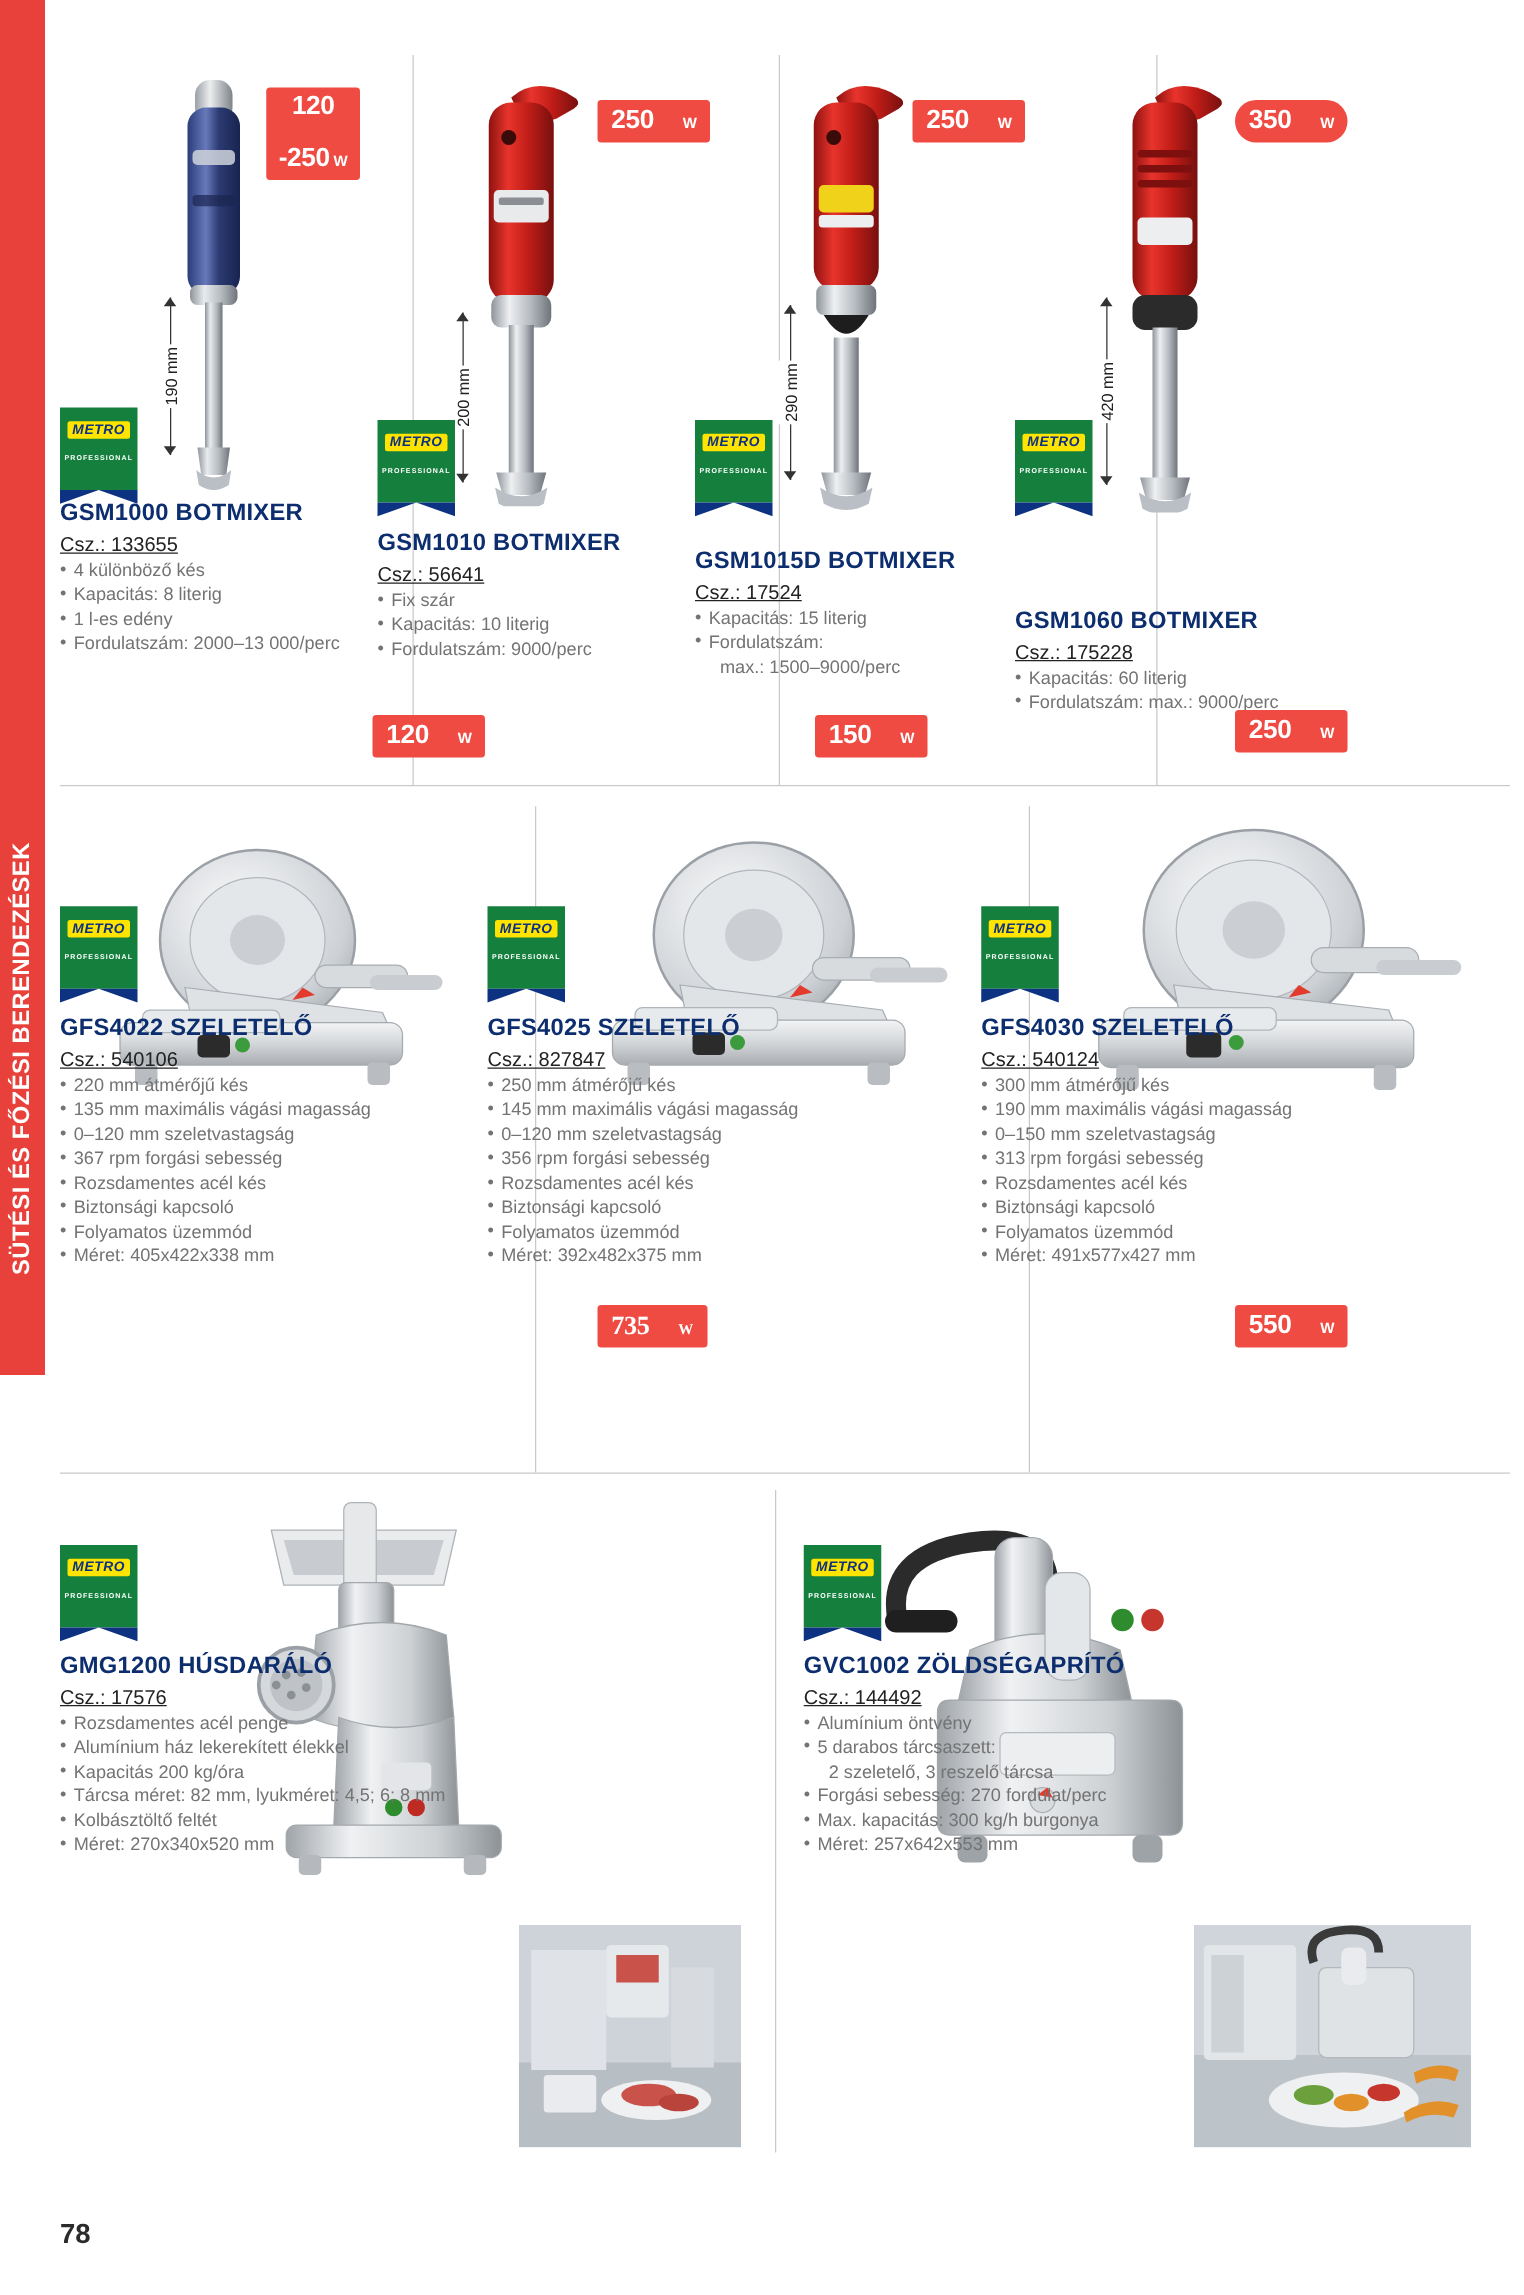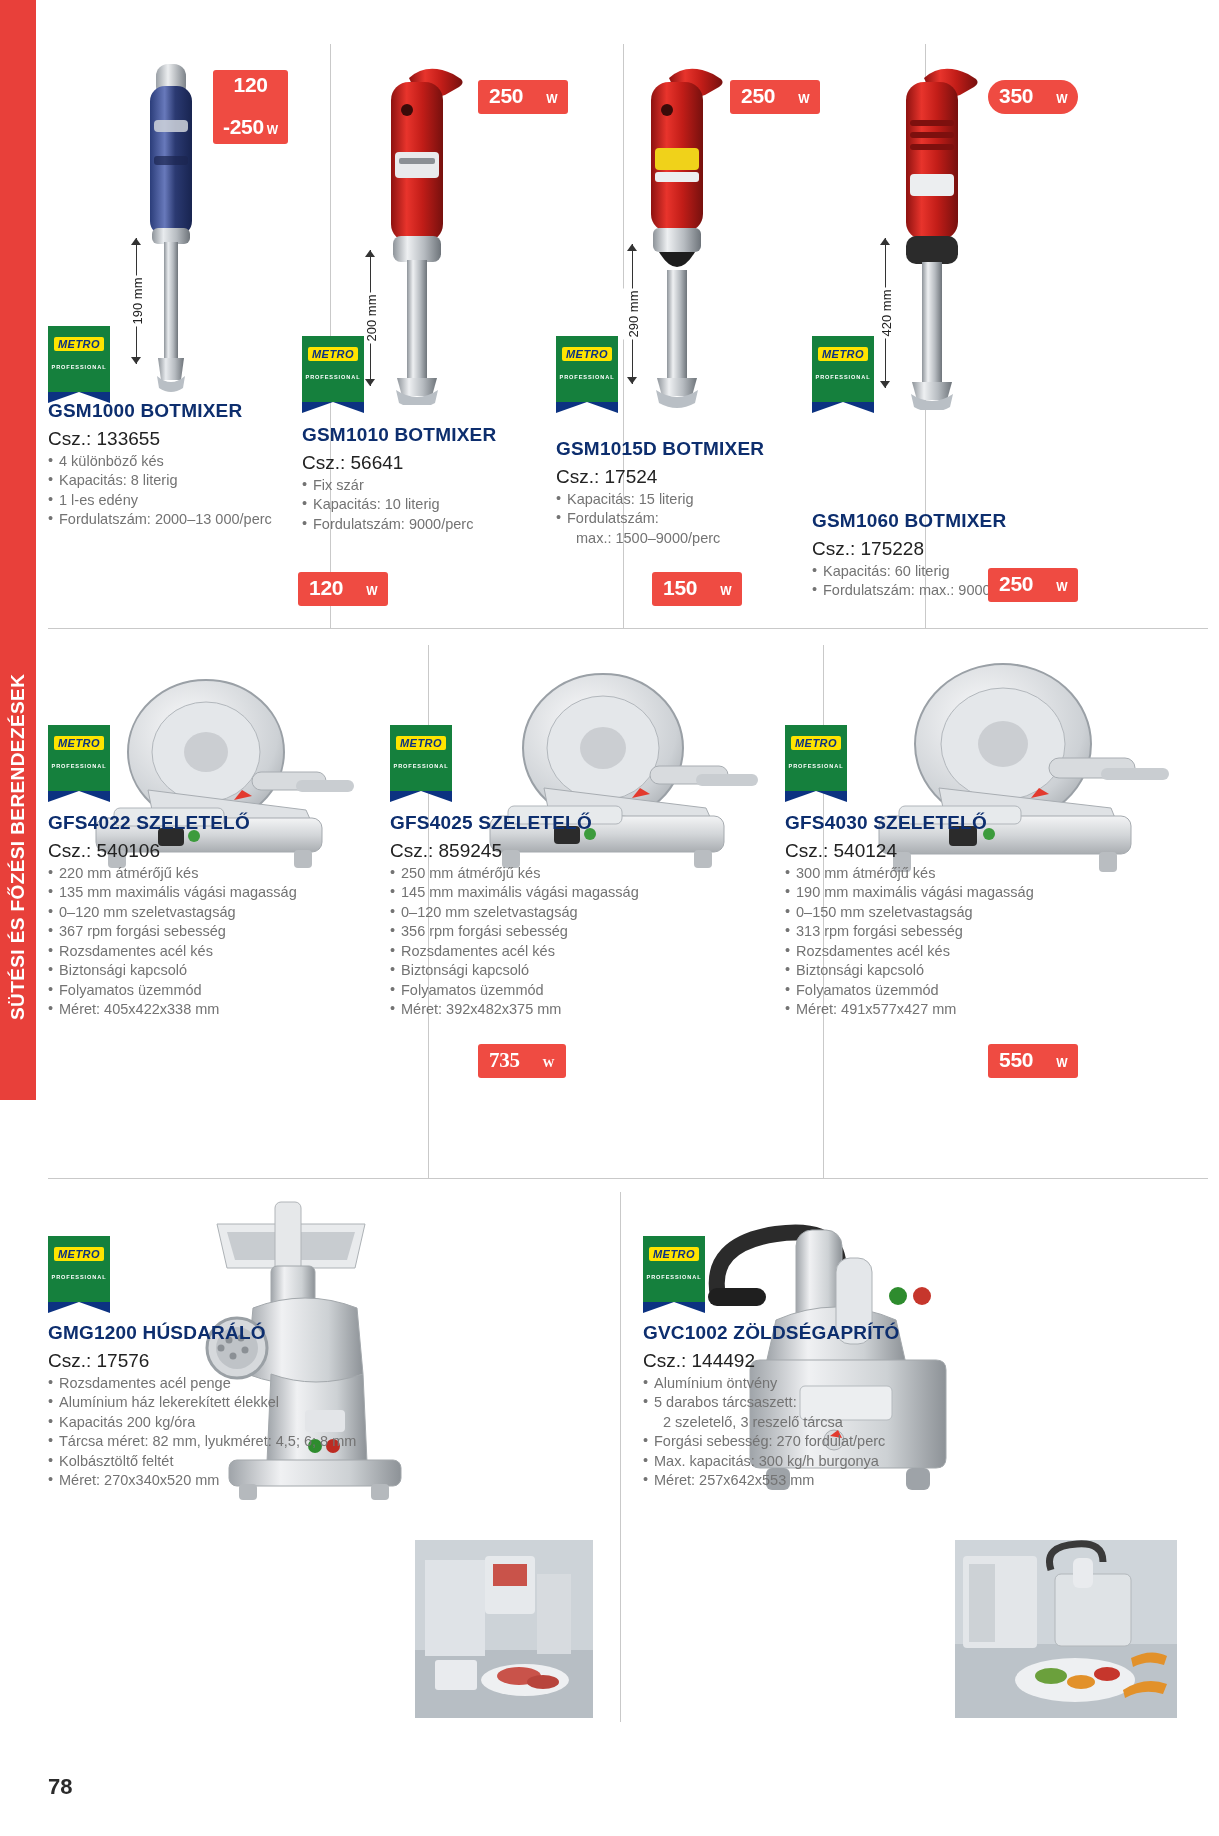--- a/index.html
+++ b/index.html
@@ -56,23 +56,24 @@
   }
   .product .title {
     font-size: 19px;
     font-weight: bold;
     color: #0d2e6e;
     letter-spacing: .2px;
     margin-bottom: 6px;
     white-space: nowrap;
   }
   .product .csz {
-    font-size: 19px;
+    font-size: 16px;
     margin-bottom: 2px;
     color: #222;
+    text-decoration: underline;
   }
   .product ul {
     list-style: none;
     margin: 0;
     padding: 0;
   }
   .product ul li {
     font-size: 14.5px;
     line-height: 1.34;
     color: #737373;
@@ -384,21 +385,21 @@
   <div class="lbl">420 mm</div>
 </div>
 <div class="watt" style="left:988px; top:80px;border-radius:17px;">
   <span class="val">350</span>
     <span class="unit">W</span>
 </div>
 <div class="metro-flag" style="left:812px; top:336px;">
   <div class="m1">METRO</div>
   <div class="m2">PROFESSIONAL</div>
 </div>
-<div class="product" style="left:812px; top:510px; width:300px;">
+<div class="product" style="left:812px; top:486px; width:300px;">
   <div class="title">GSM1060 BOTMIXER</div>
   <div class="csz">Csz.: 175228</div>
   <ul>
     <li>Kapacitás: 60 literig</li>
     <li>Fordulatszám: max.: 9000/perc</li>
   </ul>
 </div>
 
 <div class="img-box" style="left:56px; top:660px; width:310px; height:250px;">
   <svg width="310" height="250" viewBox="0 0 310 250">
@@ -472,21 +473,21 @@
 <div class="watt" style="left:652px; top:572px;">
   <span class="val">150</span>
     <span class="unit">W</span>
 </div>
 <div class="metro-flag" style="left:390px; top:725px;">
   <div class="m1">METRO</div>
   <div class="m2">PROFESSIONAL</div>
 </div>
 <div class="product" style="left:390px; top:812px; width:340px;">
   <div class="title">GFS4025 SZELETELŐ</div>
-  <div class="csz">Csz.: 859245</div>
+  <div class="csz">Csz.: 827847</div>
   <ul>
     <li>250 mm átmérőjű kés</li>
     <li>145 mm maximális vágási magasság</li>
     <li>0–120 mm szeletvastagság</li>
     <li>356 rpm forgási sebesség</li>
     <li>Rozsdamentes acél kés</li>
     <li>Biztonsági kapcsoló</li>
     <li>Folyamatos üzemmód</li>
     <li>Méret: 392x482x375 mm</li>
   </ul>

